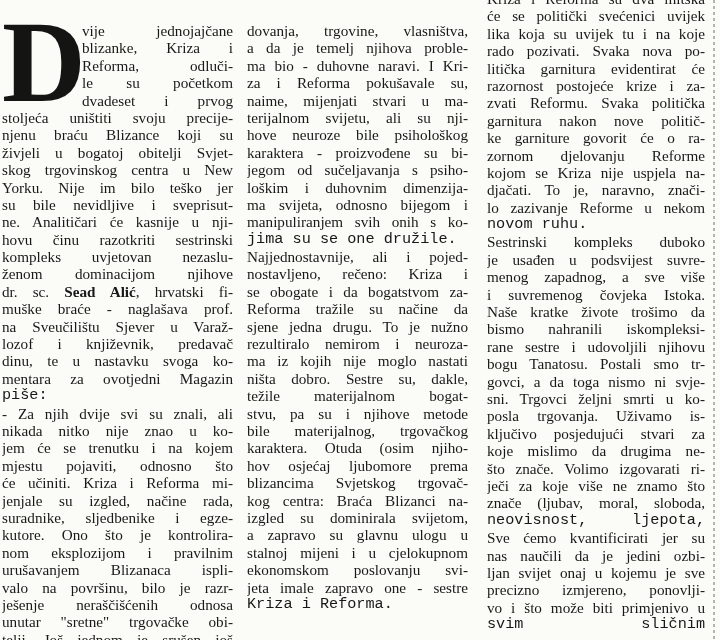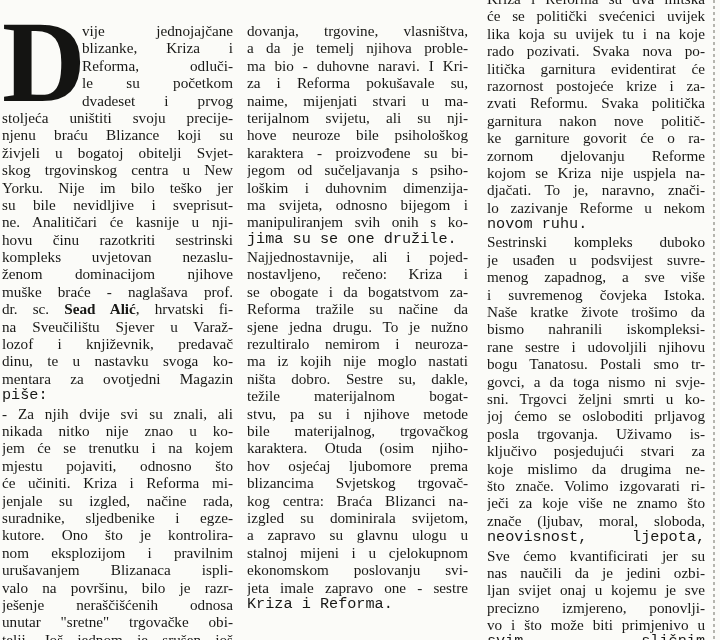--- a/index.html
+++ b/index.html
@@ -58,22 +58,22 @@
       <div class="line">stoljeća uništiti svoju precije-</div>
       <div class="line">njenu braću Blizance koji su</div>
       <div class="line">živjeli u bogatoj obitelji Svjet-</div>
       <div class="line">skog trgovinskog centra u New</div>
       <div class="line">Yorku. Nije im bilo teško jer</div>
       <div class="line">su bile nevidljive i sveprisut-</div>
       <div class="line">ne. Analitičari će kasnije u nji-</div>
       <div class="line">hovu činu razotkriti sestrinski</div>
       <div class="line">kompleks uvjetovan nezaslu-</div>
       <div class="line">ženom dominacijom njihove</div>
+      <div class="line">dr. sc. <b>Sead Alić</b>, hrvatski fi-</div>
       <div class="line">muške braće - naglašava prof.</div>
-      <div class="line">dr. sc. <b>Sead Alić</b>, hrvatski fi-</div>
       <div class="line">na Sveučilištu Sjever u Varaž-</div>
       <div class="line">lozof i književnik, predavač</div>
       <div class="line">dinu, te u nastavku svoga ko-</div>
       <div class="line">mentara za ovotjedni Magazin</div>
       <div class="line last">piše:</div>
       <div class="line">- Za njih dvije svi su znali, ali</div>
       <div class="line">nikada nitko nije znao u ko-</div>
       <div class="line">jem će se trenutku i na kojem</div>
       <div class="line">mjestu pojaviti, odnosno što</div>
       <div class="line">će učiniti. Kriza i Reforma mi-</div>
@@ -141,21 +141,20 @@
       <div class="line">Sestrinski kompleks duboko</div>
       <div class="line">je usađen u podsvijest suvre-</div>
       <div class="line">menog zapadnog, a sve više</div>
       <div class="line">i suvremenog čovjeka Istoka.</div>
       <div class="line">Naše kratke živote trošimo da</div>
       <div class="line">bismo nahranili iskompleksi-</div>
       <div class="line">rane sestre i udovoljili njihovu</div>
       <div class="line">bogu Tanatosu. Postali smo tr-</div>
       <div class="line">govci, a da toga nismo ni svje-</div>
       <div class="line">sni. Trgovci željni smrti u ko-</div>
-      <div class="line">joj ćemo se osloboditi prljavog</div>
       <div class="line">posla trgovanja. Uživamo is-</div>
       <div class="line">ključivo posjedujući stvari za</div>
       <div class="line">koje mislimo da drugima ne-</div>
       <div class="line">što znače. Volimo izgovarati ri-</div>
       <div class="line">ječi za koje više ne znamo što</div>
       <div class="line">znače (ljubav, moral, sloboda,</div>
       <div class="line last">neovisnost, ljepota, Bog...).</div>
       <div class="line">Sve ćemo kvantificirati jer su</div>
       <div class="line">nas naučili da je jedini ozbi-</div>
       <div class="line">ljan svijet onaj u kojemu je sve</div>

